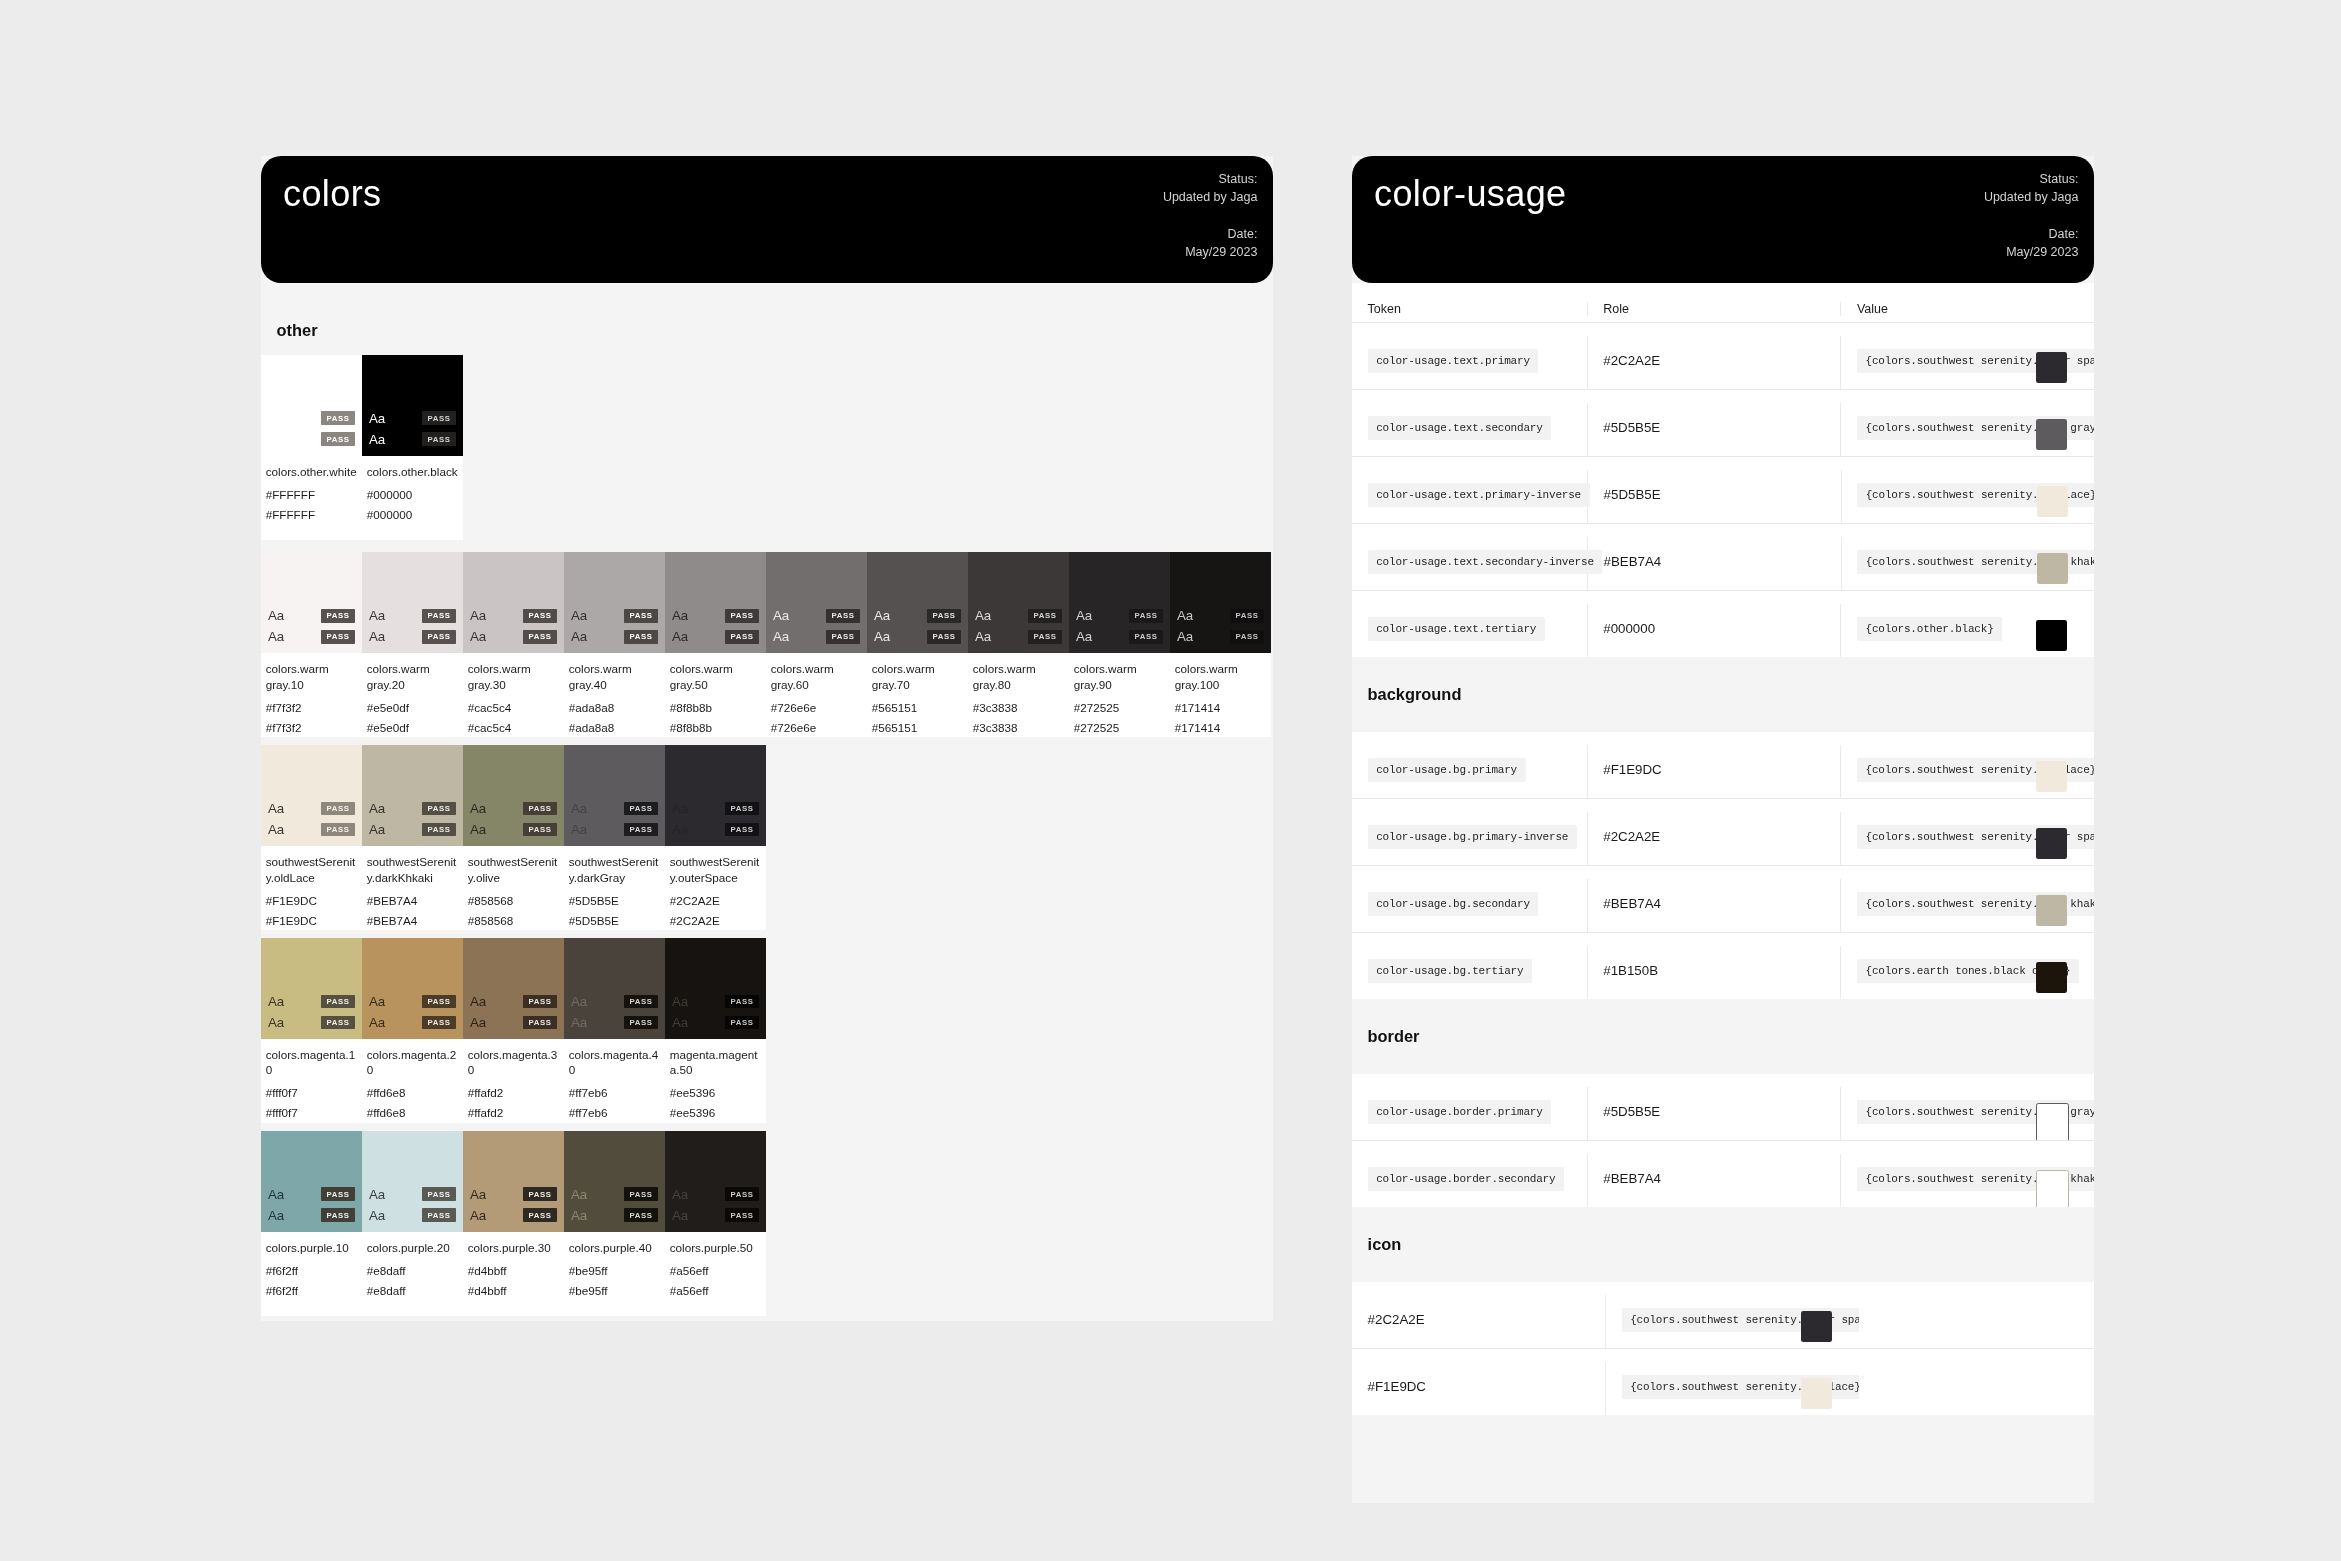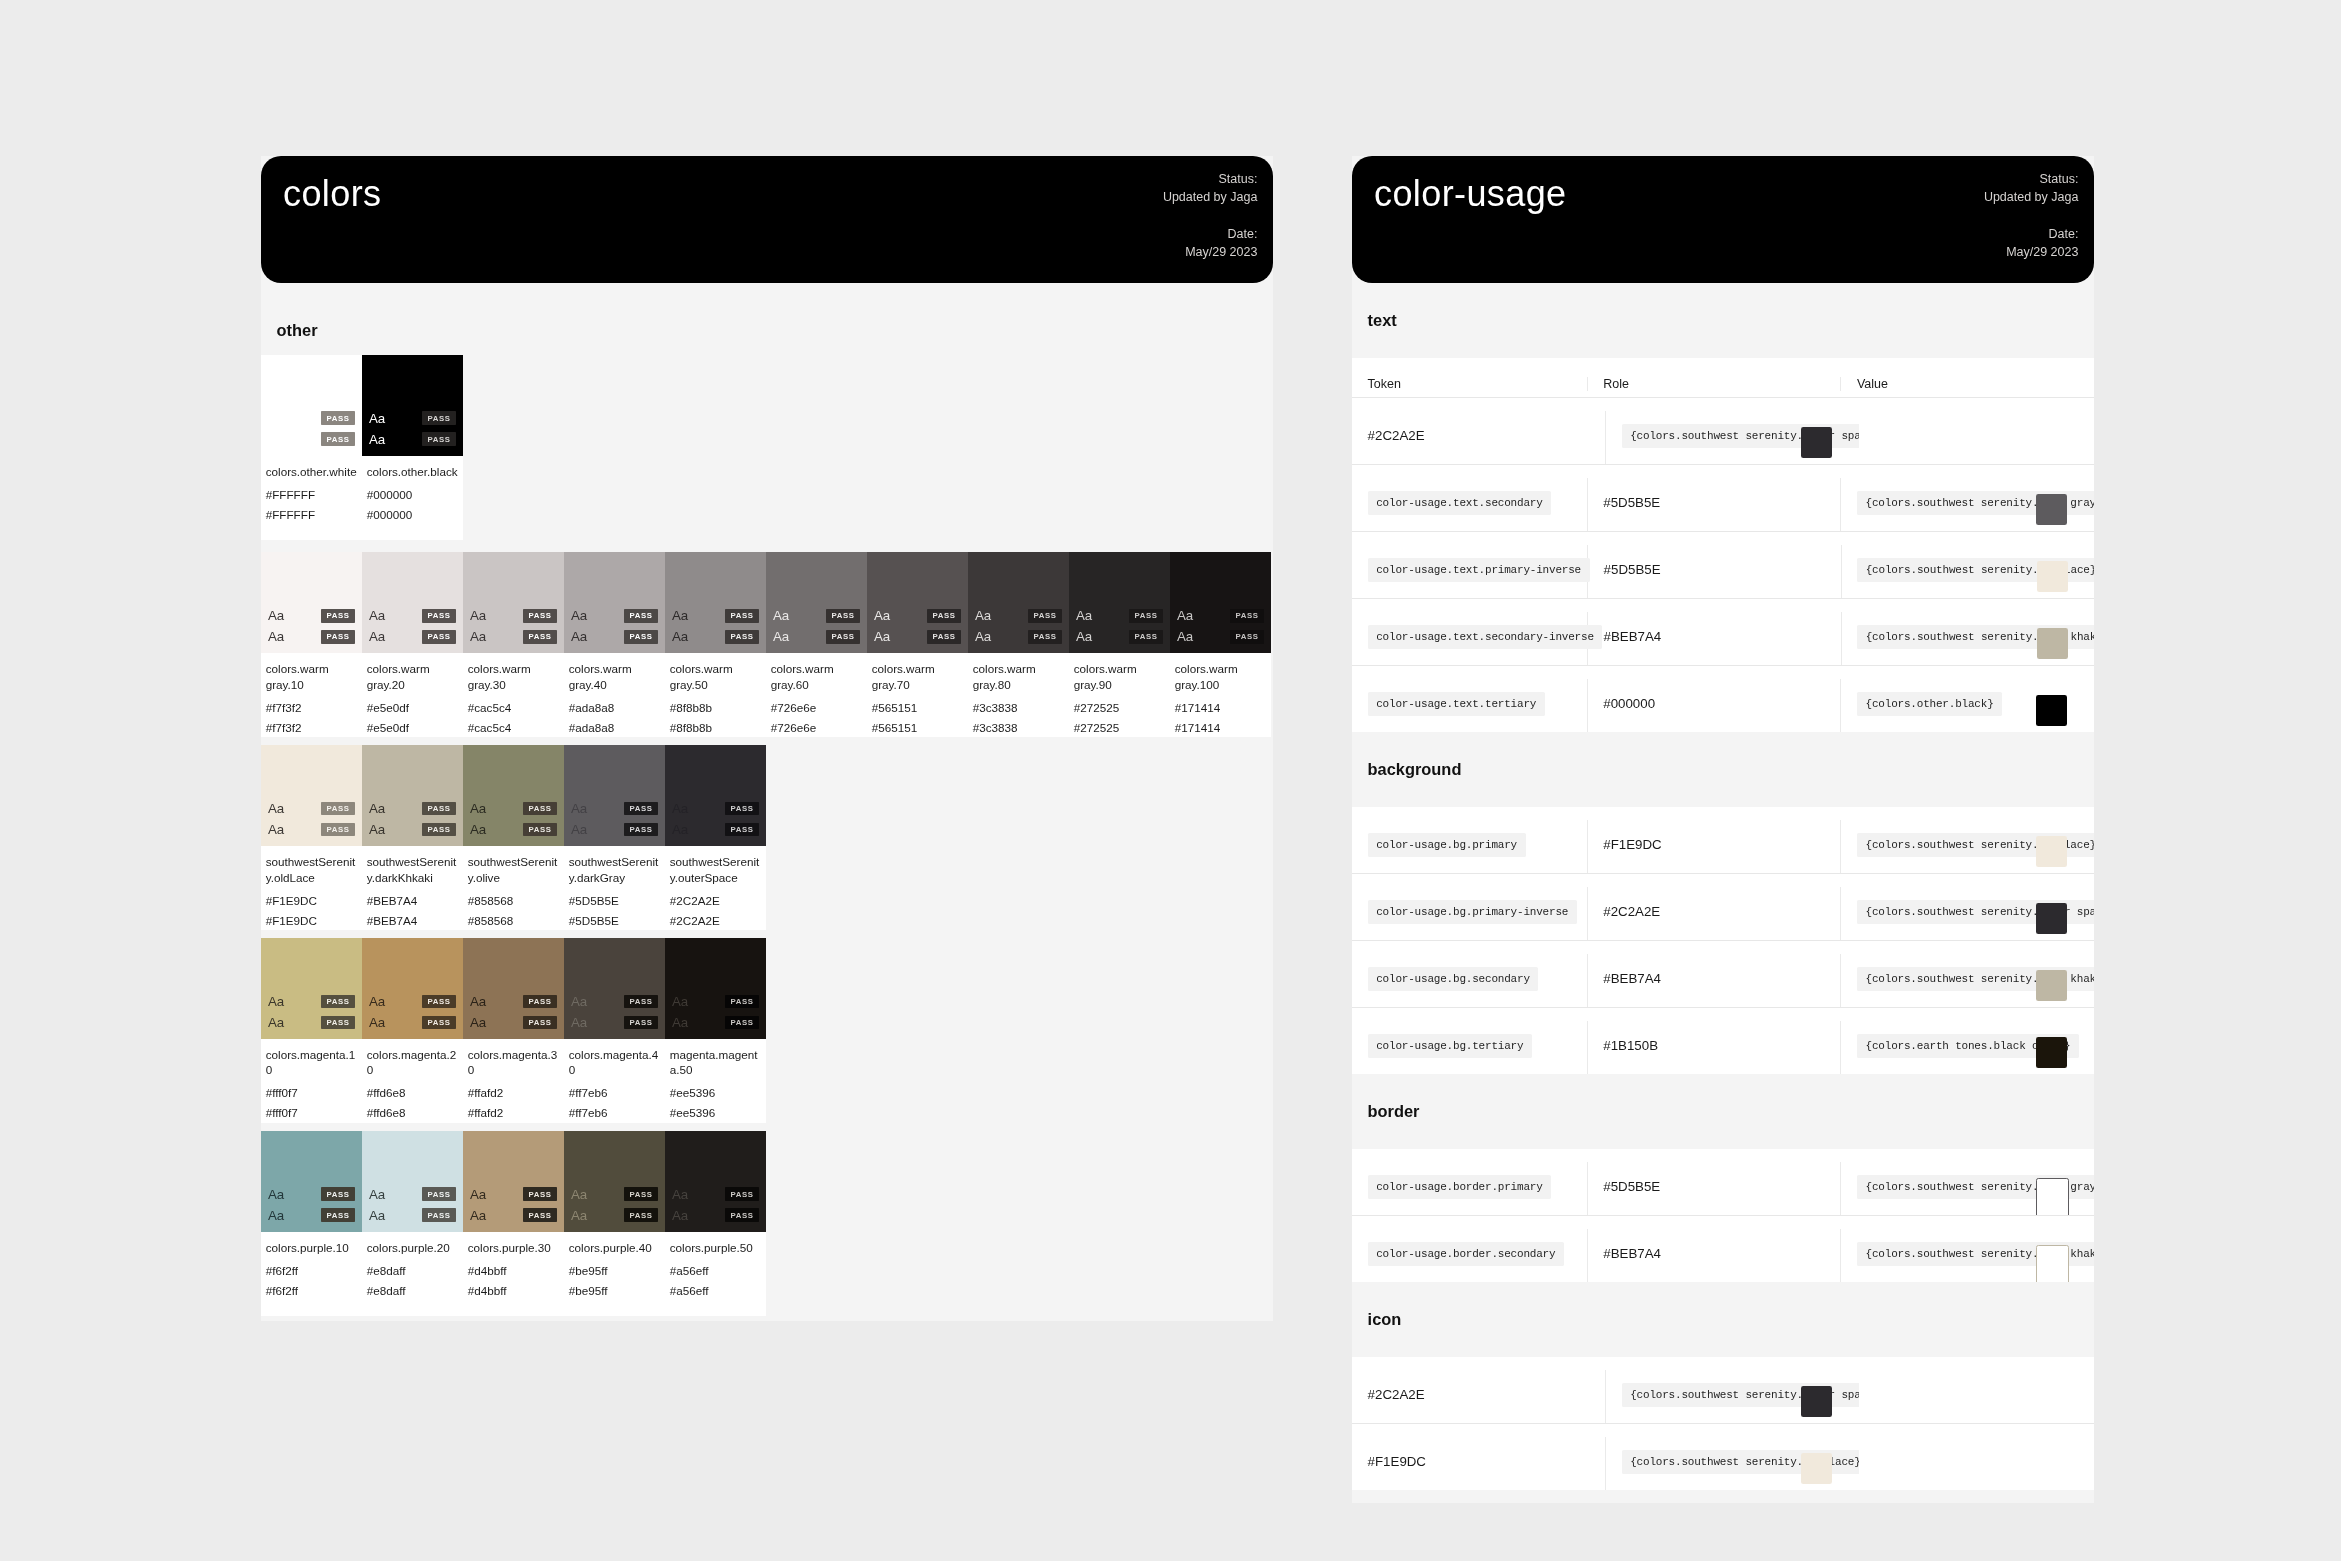--- a/index.html
+++ b/index.html
@@ -569,28 +569,30 @@
         <div>Updated by Jaga</div>
       </div>
       <div class="mgroup">
         <div>Date:</div>
         <div>May/29 2023</div>
       </div>
     </div>
   </div>
   <div id="usage-mount">
       <div class="rsection">
-    <div class="rsec-head">text</div>
     <div class="rtable">
           <div class="trow th-row">
     <div class="td td-token th">Token</div>
     <div class="td td-role th">Role</div>
     <div class="td td-value th">Value</div>
   </div>
           <div class="trow data-row">
+    <div class="td td-token">
+      <span class="mono-chip">color-usage.text.primary</span>
+    </div>
     <div class="td td-role">#2C2A2E</div>
     <div class="td td-value">
       <span class="mono-chip">{colors.southwest serenity.outer space}</span>
       <span class="vswatch" style="background: rgb(44, 42, 46);"></span>
     </div>
   </div>
           <div class="trow data-row">
     <div class="td td-token">
       <span class="mono-chip">color-usage.text.secondary</span>
     </div>

